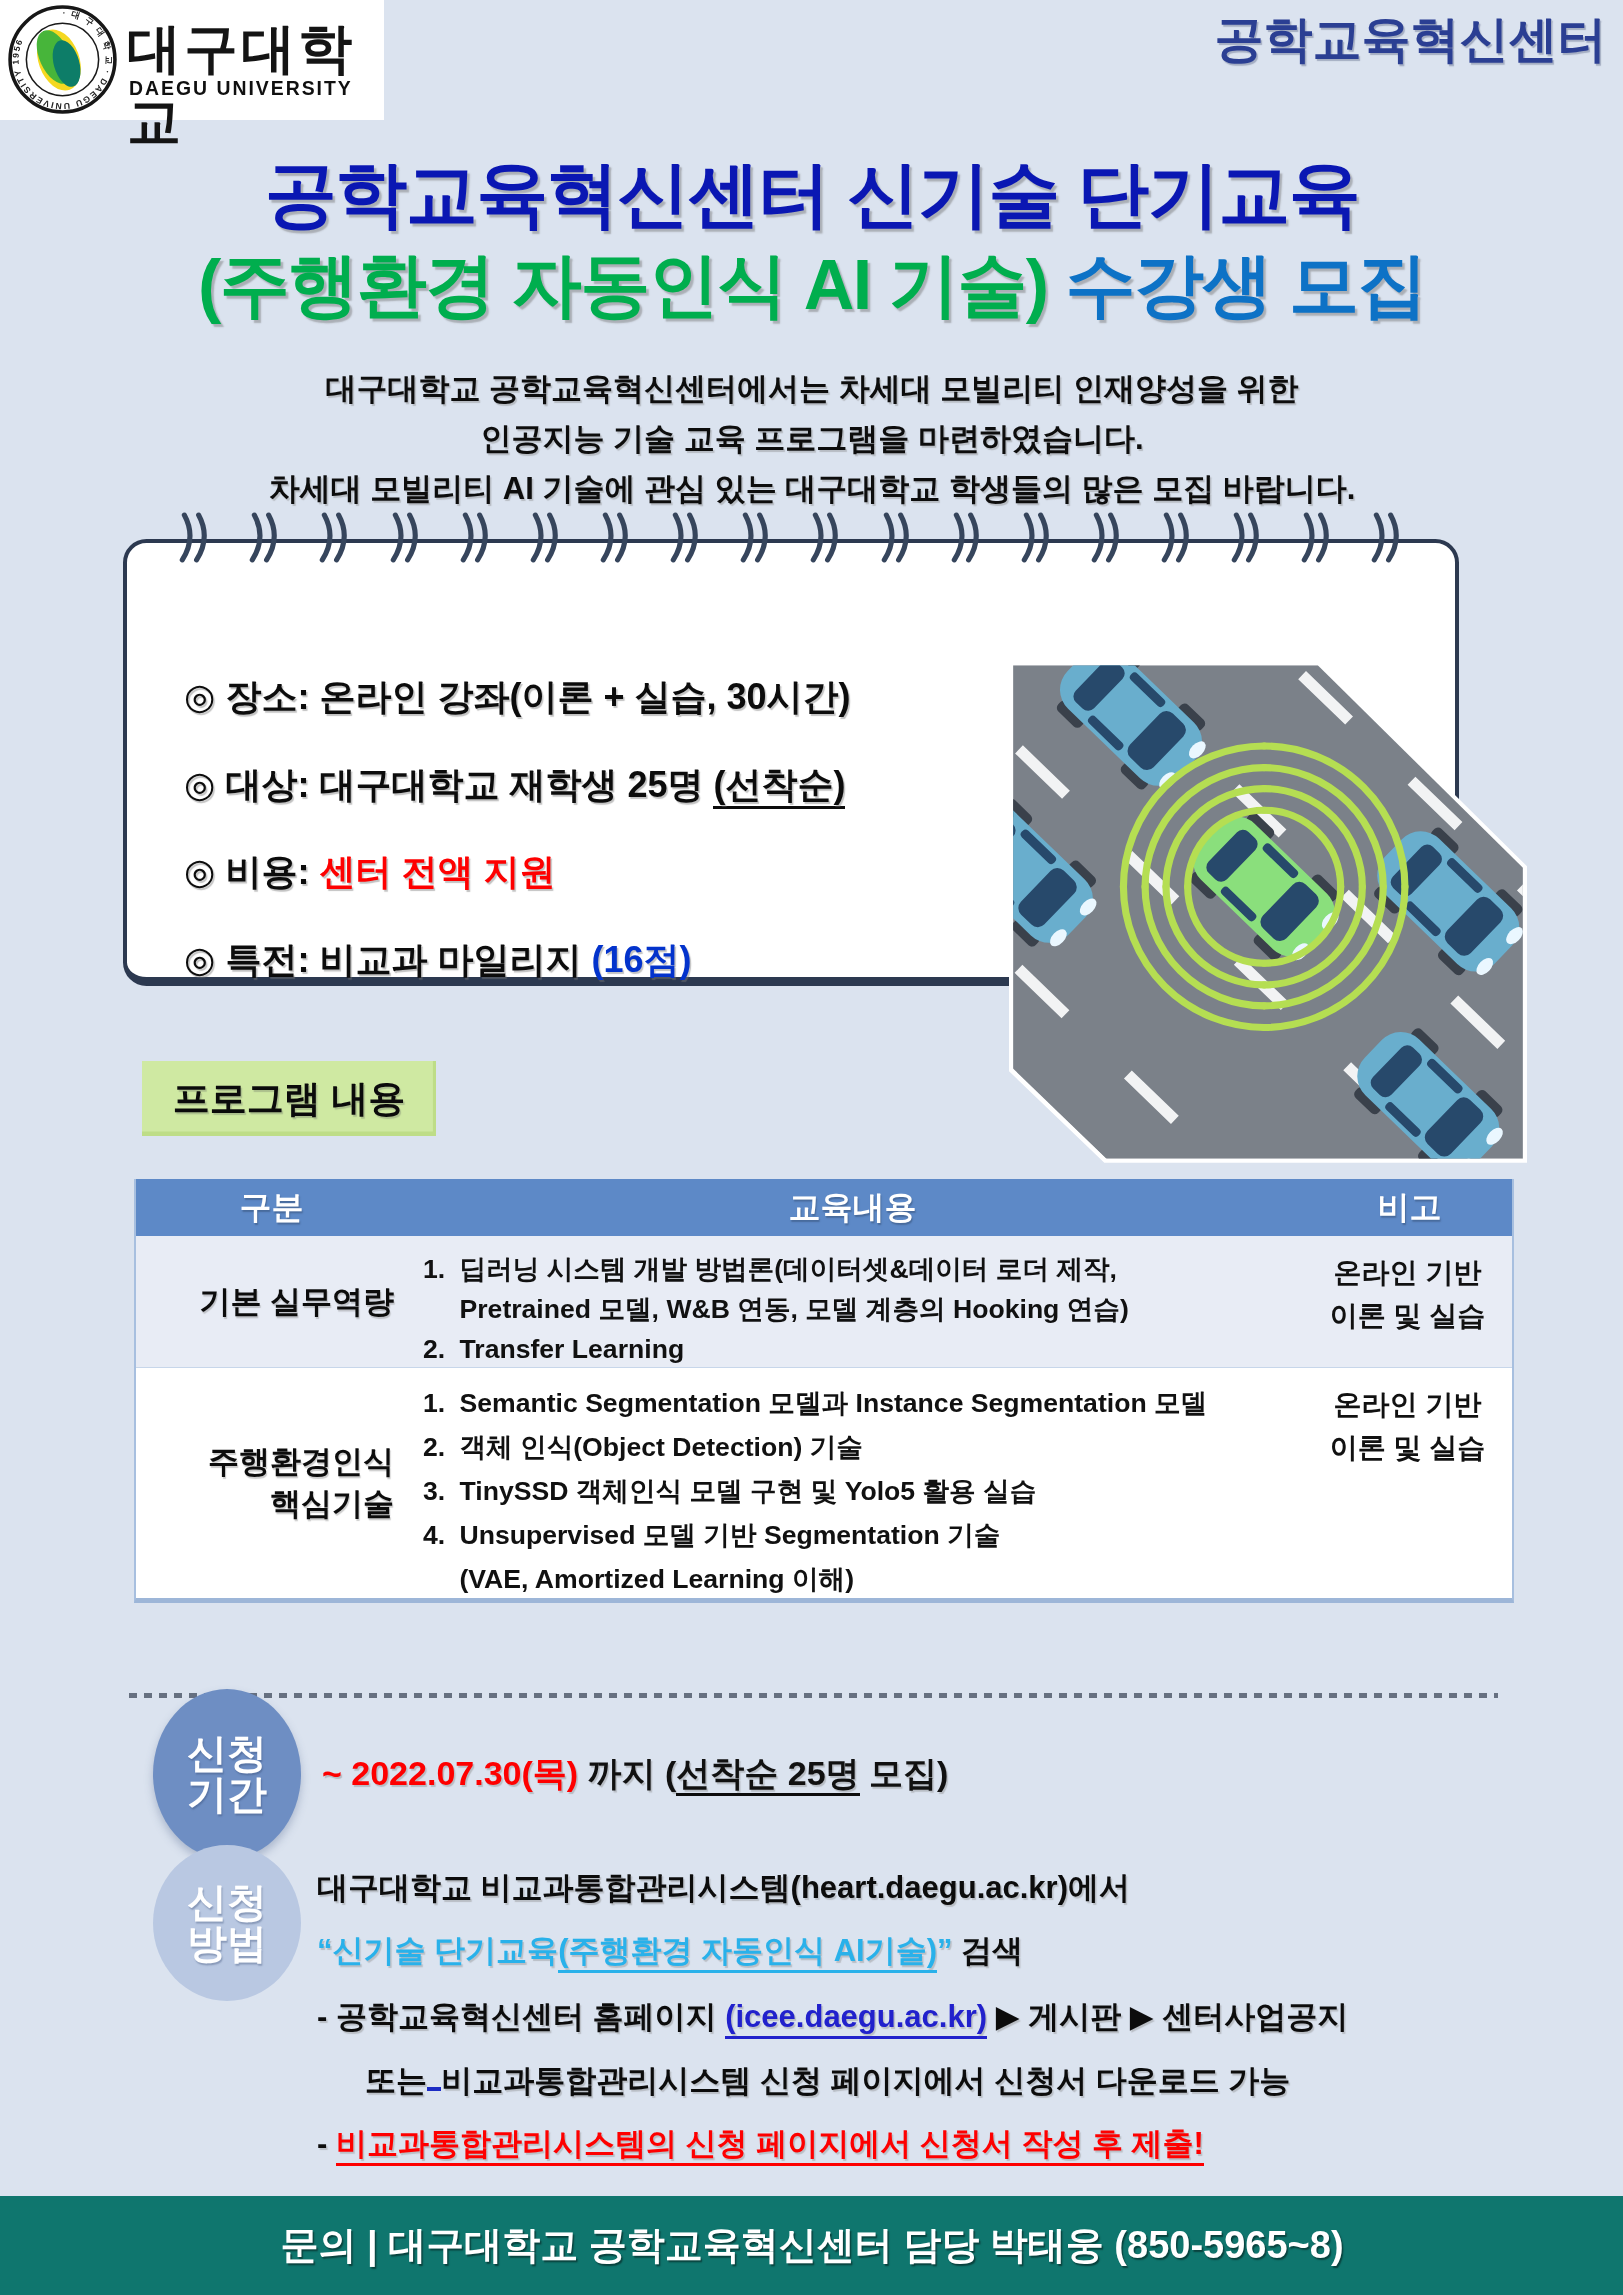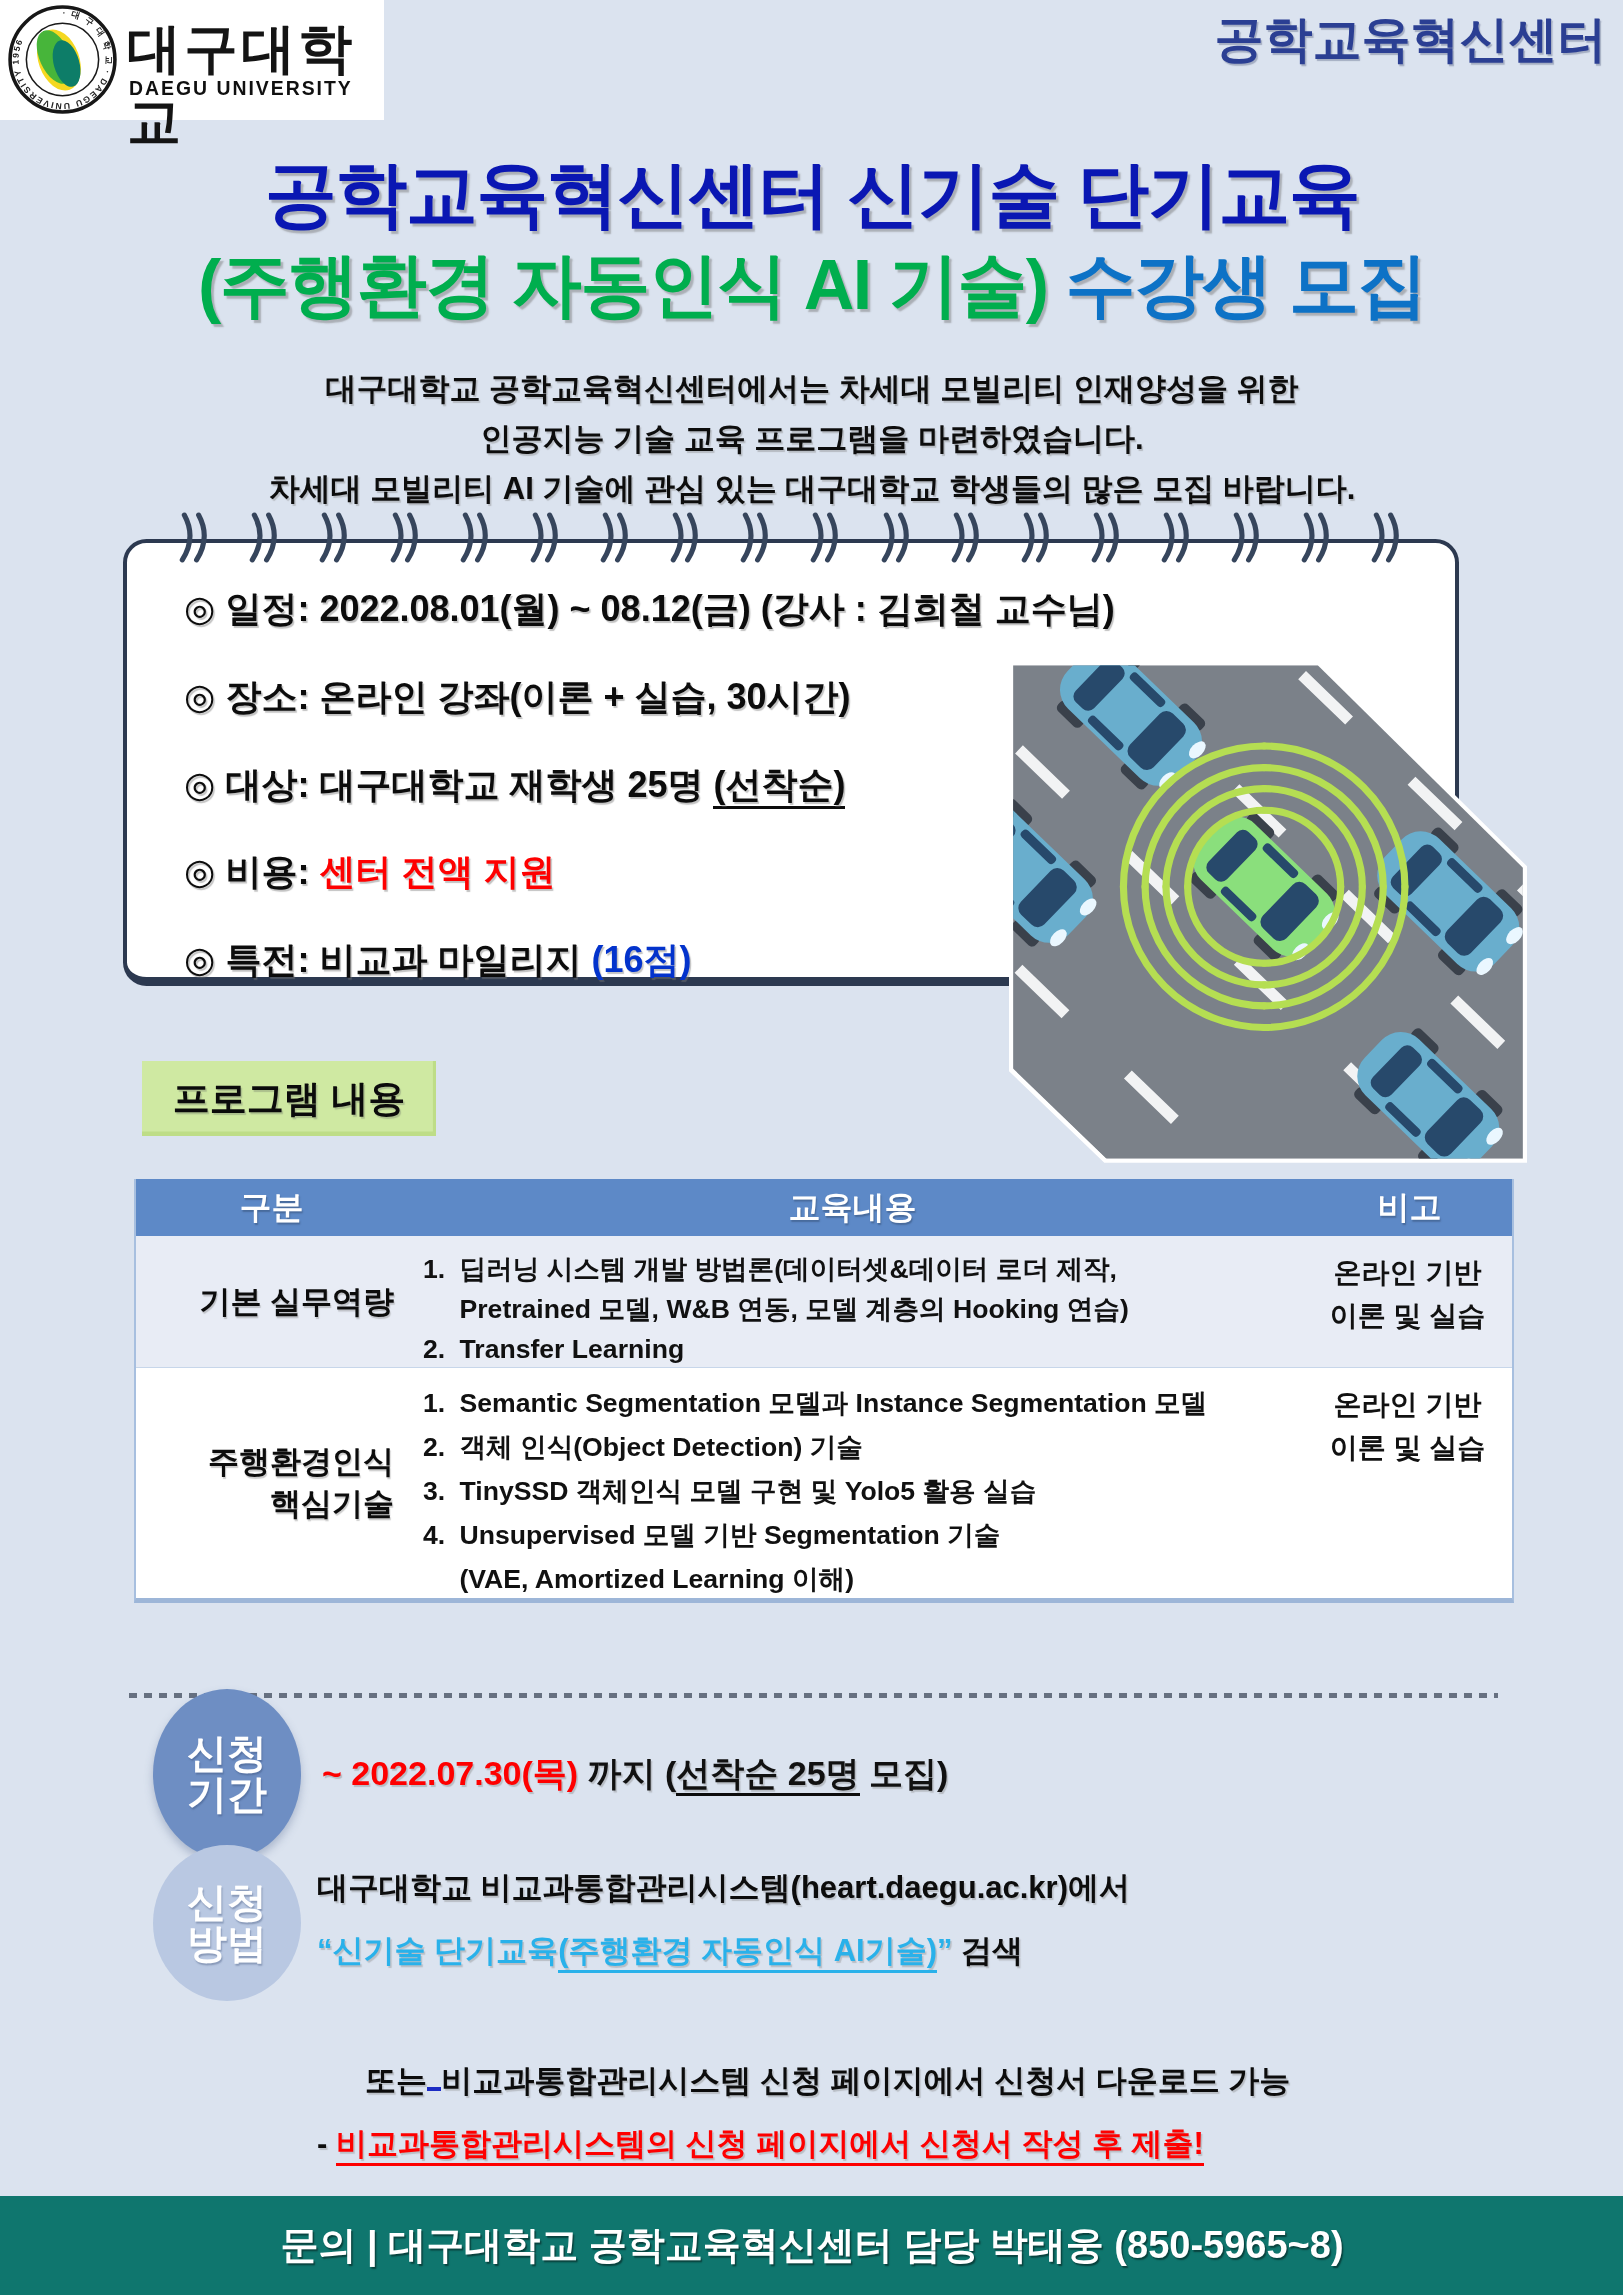--- a/index.html
+++ b/index.html
@@ -188,21 +188,20 @@
       <div class="ring" style="left: 1298px;"><svg width="33" height="51" viewBox="0 0 64 100">
           <path d="M16,6 Q40,50 12,94" fill="none" stroke="#36455c" stroke-width="10" stroke-linecap="round"></path>
           <path d="M44,6 Q68,50 40,94" fill="none" stroke="#36455c" stroke-width="10" stroke-linecap="round"></path>
         </svg></div>
       <div class="ring" style="left: 1368px;"><svg width="33" height="51" viewBox="0 0 64 100">
           <path d="M16,6 Q40,50 12,94" fill="none" stroke="#36455c" stroke-width="10" stroke-linecap="round"></path>
           <path d="M44,6 Q68,50 40,94" fill="none" stroke="#36455c" stroke-width="10" stroke-linecap="round"></path>
         </svg></div>
     </div>
 
-  <div class="bullet" style="top:585px">◎ 일정: 2022.08.01(월) ~ 08.12(금) (강사 : 김희철 교수님)</div>
   <div class="bullet" style="top:673px">◎ 장소: 온라인 강좌(이론 + 실습, 30시간)</div>
   <div class="bullet" style="top:761px">
     <span>◎ 대상: 대구대학교 재학생 25명 </span><span class="u-black">(선착순)</span>
   </div>
   <div class="bullet" style="top:848px">
     <span>◎ 비용: </span><span class="b-red">센터 전액 지원</span>
   </div>
   <div class="bullet" style="top:936px">
     <span>◎ 특전: 비교과 마일리지 </span><span class="b-blue">(16점)</span>
   </div>
@@ -429,20 +428,23 @@
   </div>
 
   <div class="oval oval2">
     <span>신청</span>
       <span>방법</span>
   </div>
   <div class="m-line" style="top:1930px">
     <span class="cyan">“</span><span class="cyan">신기술 단기교육</span><span class="cyan u-cyan">(주행환경 자동인식 AI기술)</span><span class="cyan">”</span><span> 검색</span>
   </div>
   <div class="m-line" style="top:1867px">대구대학교 비교과통합관리시스템(heart.daegu.ac.kr)에서</div>
+  <div class="m-line" style="top:1996px">
+    <span>-</span><span>  공학교육혁신센터 홈페이지 </span><span class="link-blue">(icee.daegu.ac.kr)</span><span>  ▶  게시판 ▶  센터사업공지</span>
+  </div>
   <div class="m-line" style="top:2060px;left:365px">
     <span>또는</span><span class="gap-blue"></span><span>비교과통합관리시스템 신청 페이지에서 신청서 다운로드 가능</span>
   </div>
   <div class="m-line" style="top:2123px">
     <span>-  </span><span class="red-u">비교과통합관리시스템의 신청 페이지에서 신청서 작성 후 제출!</span>
   </div>
 
   <div class="footer">
     <span>문의 | 대구대학교 공학교육혁신센터 담당 박태웅 (850-5965~8)</span>
   </div>

